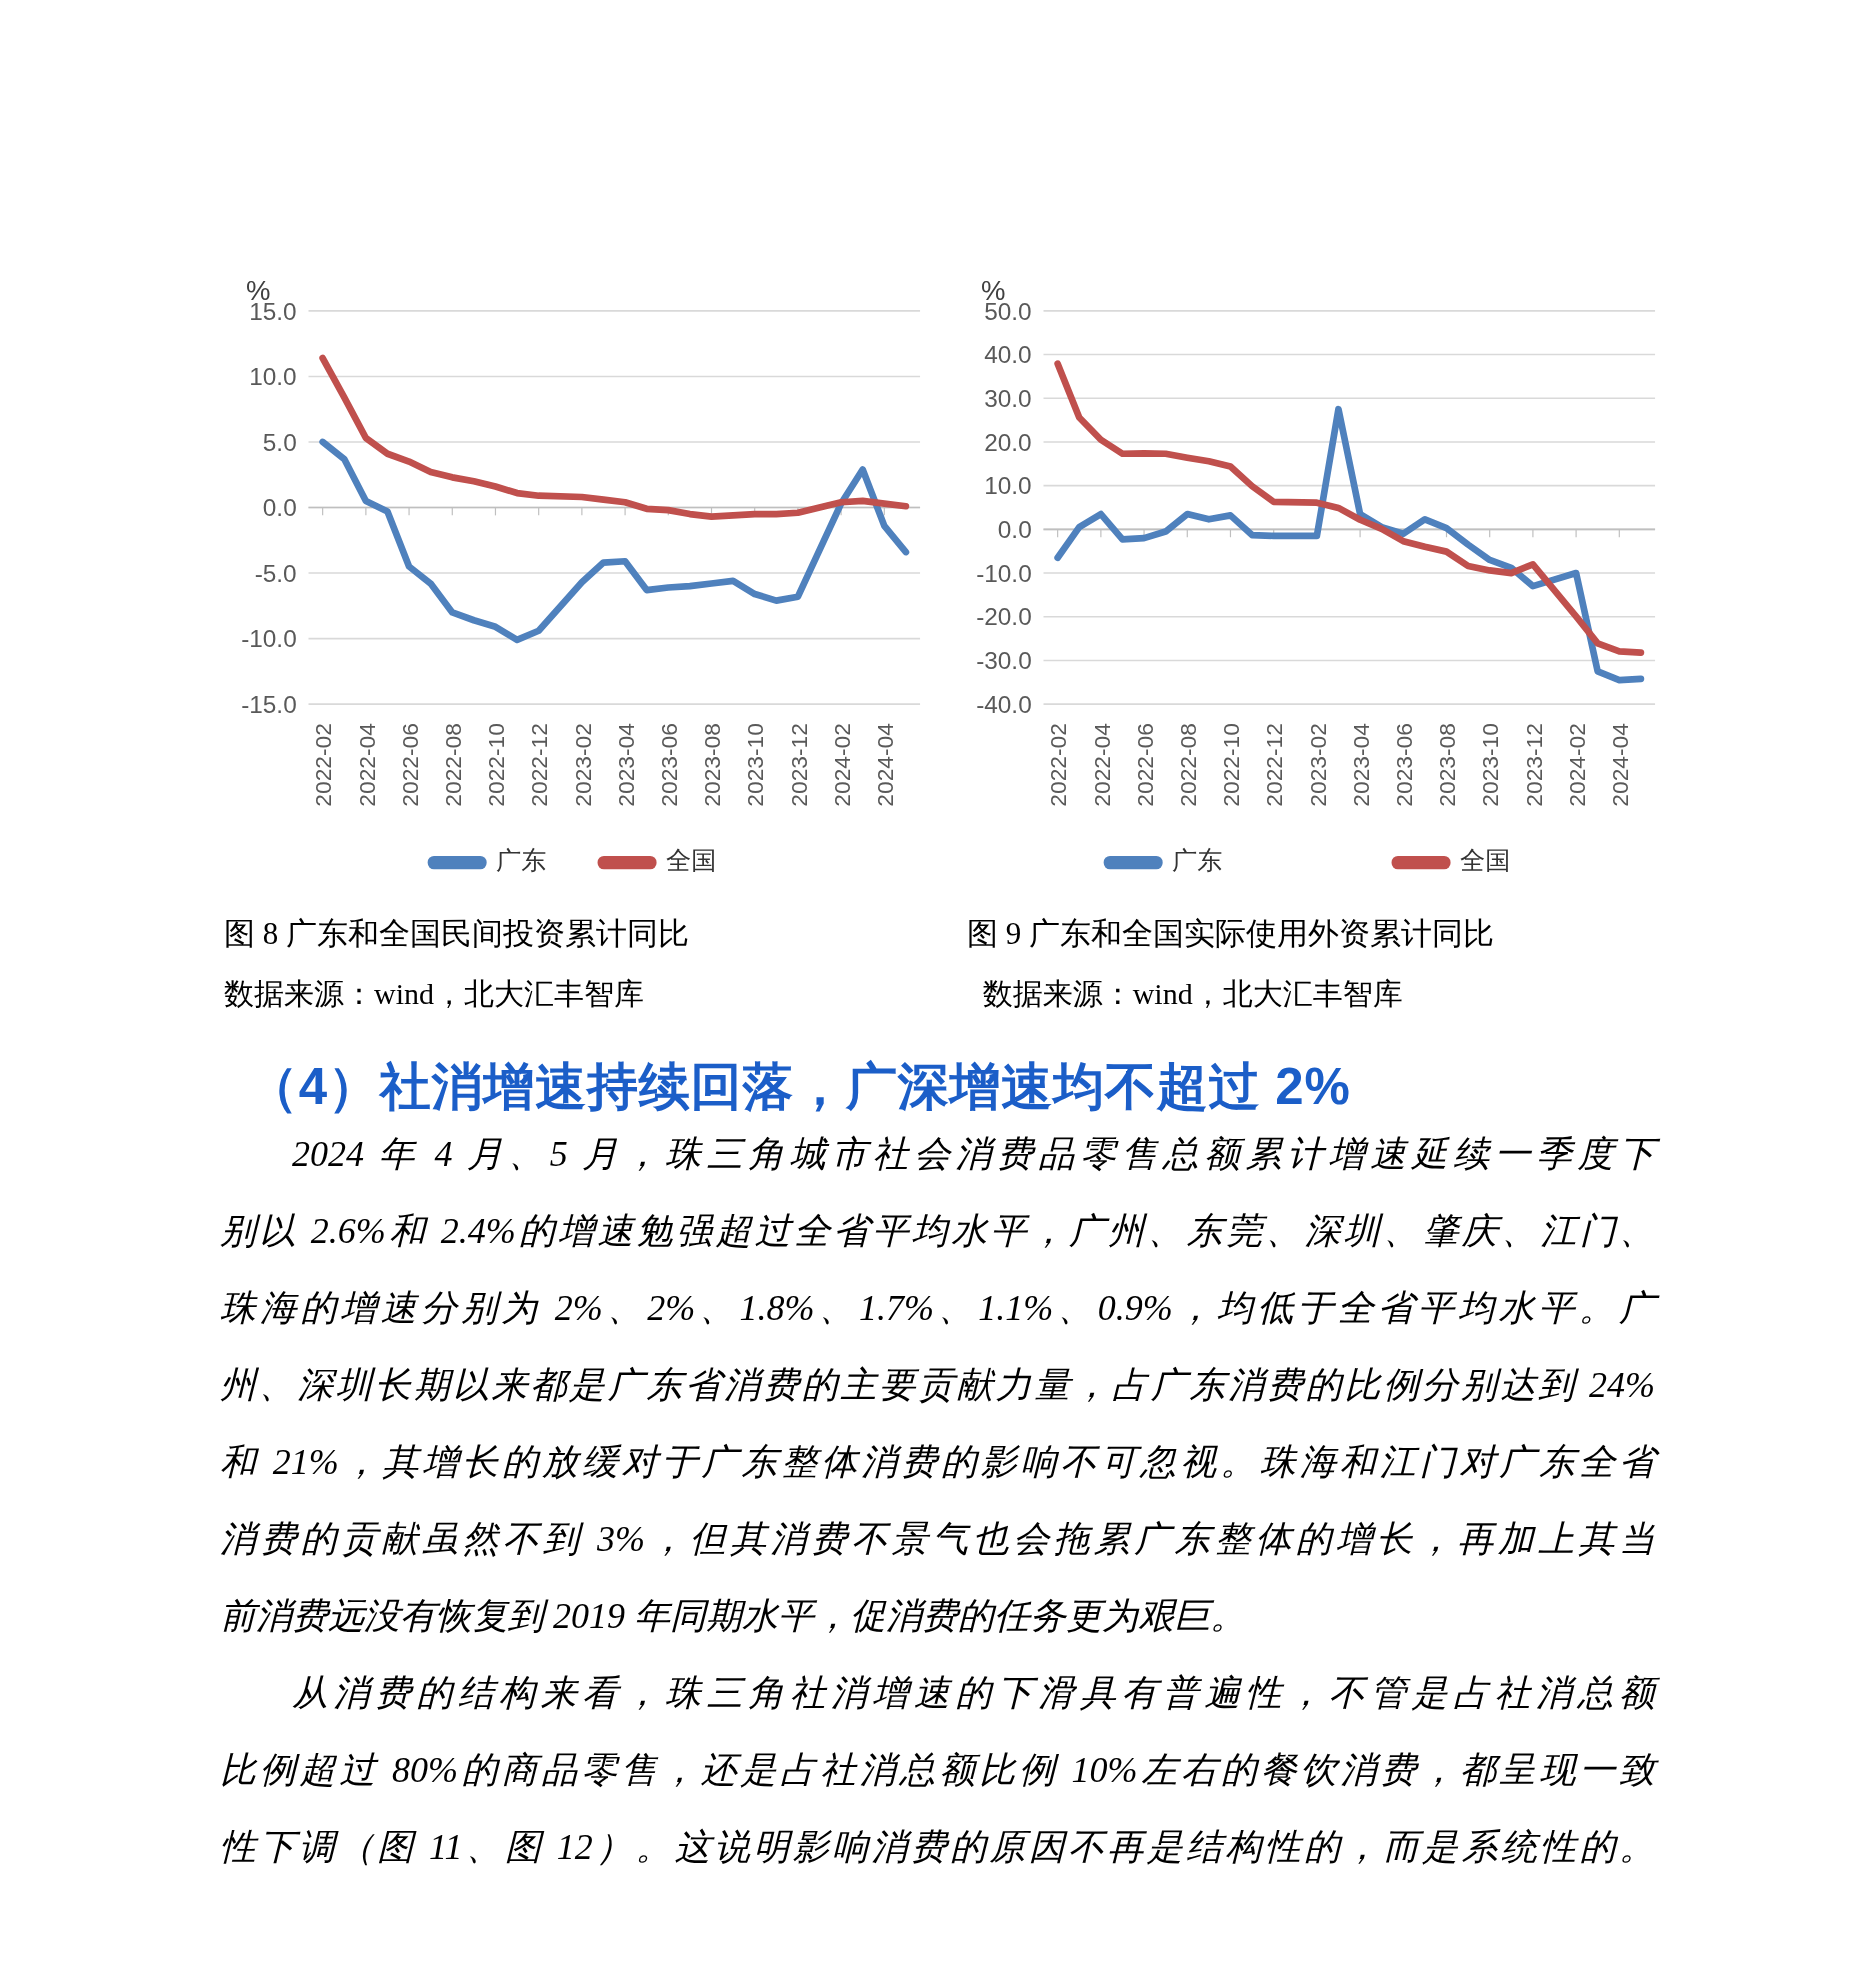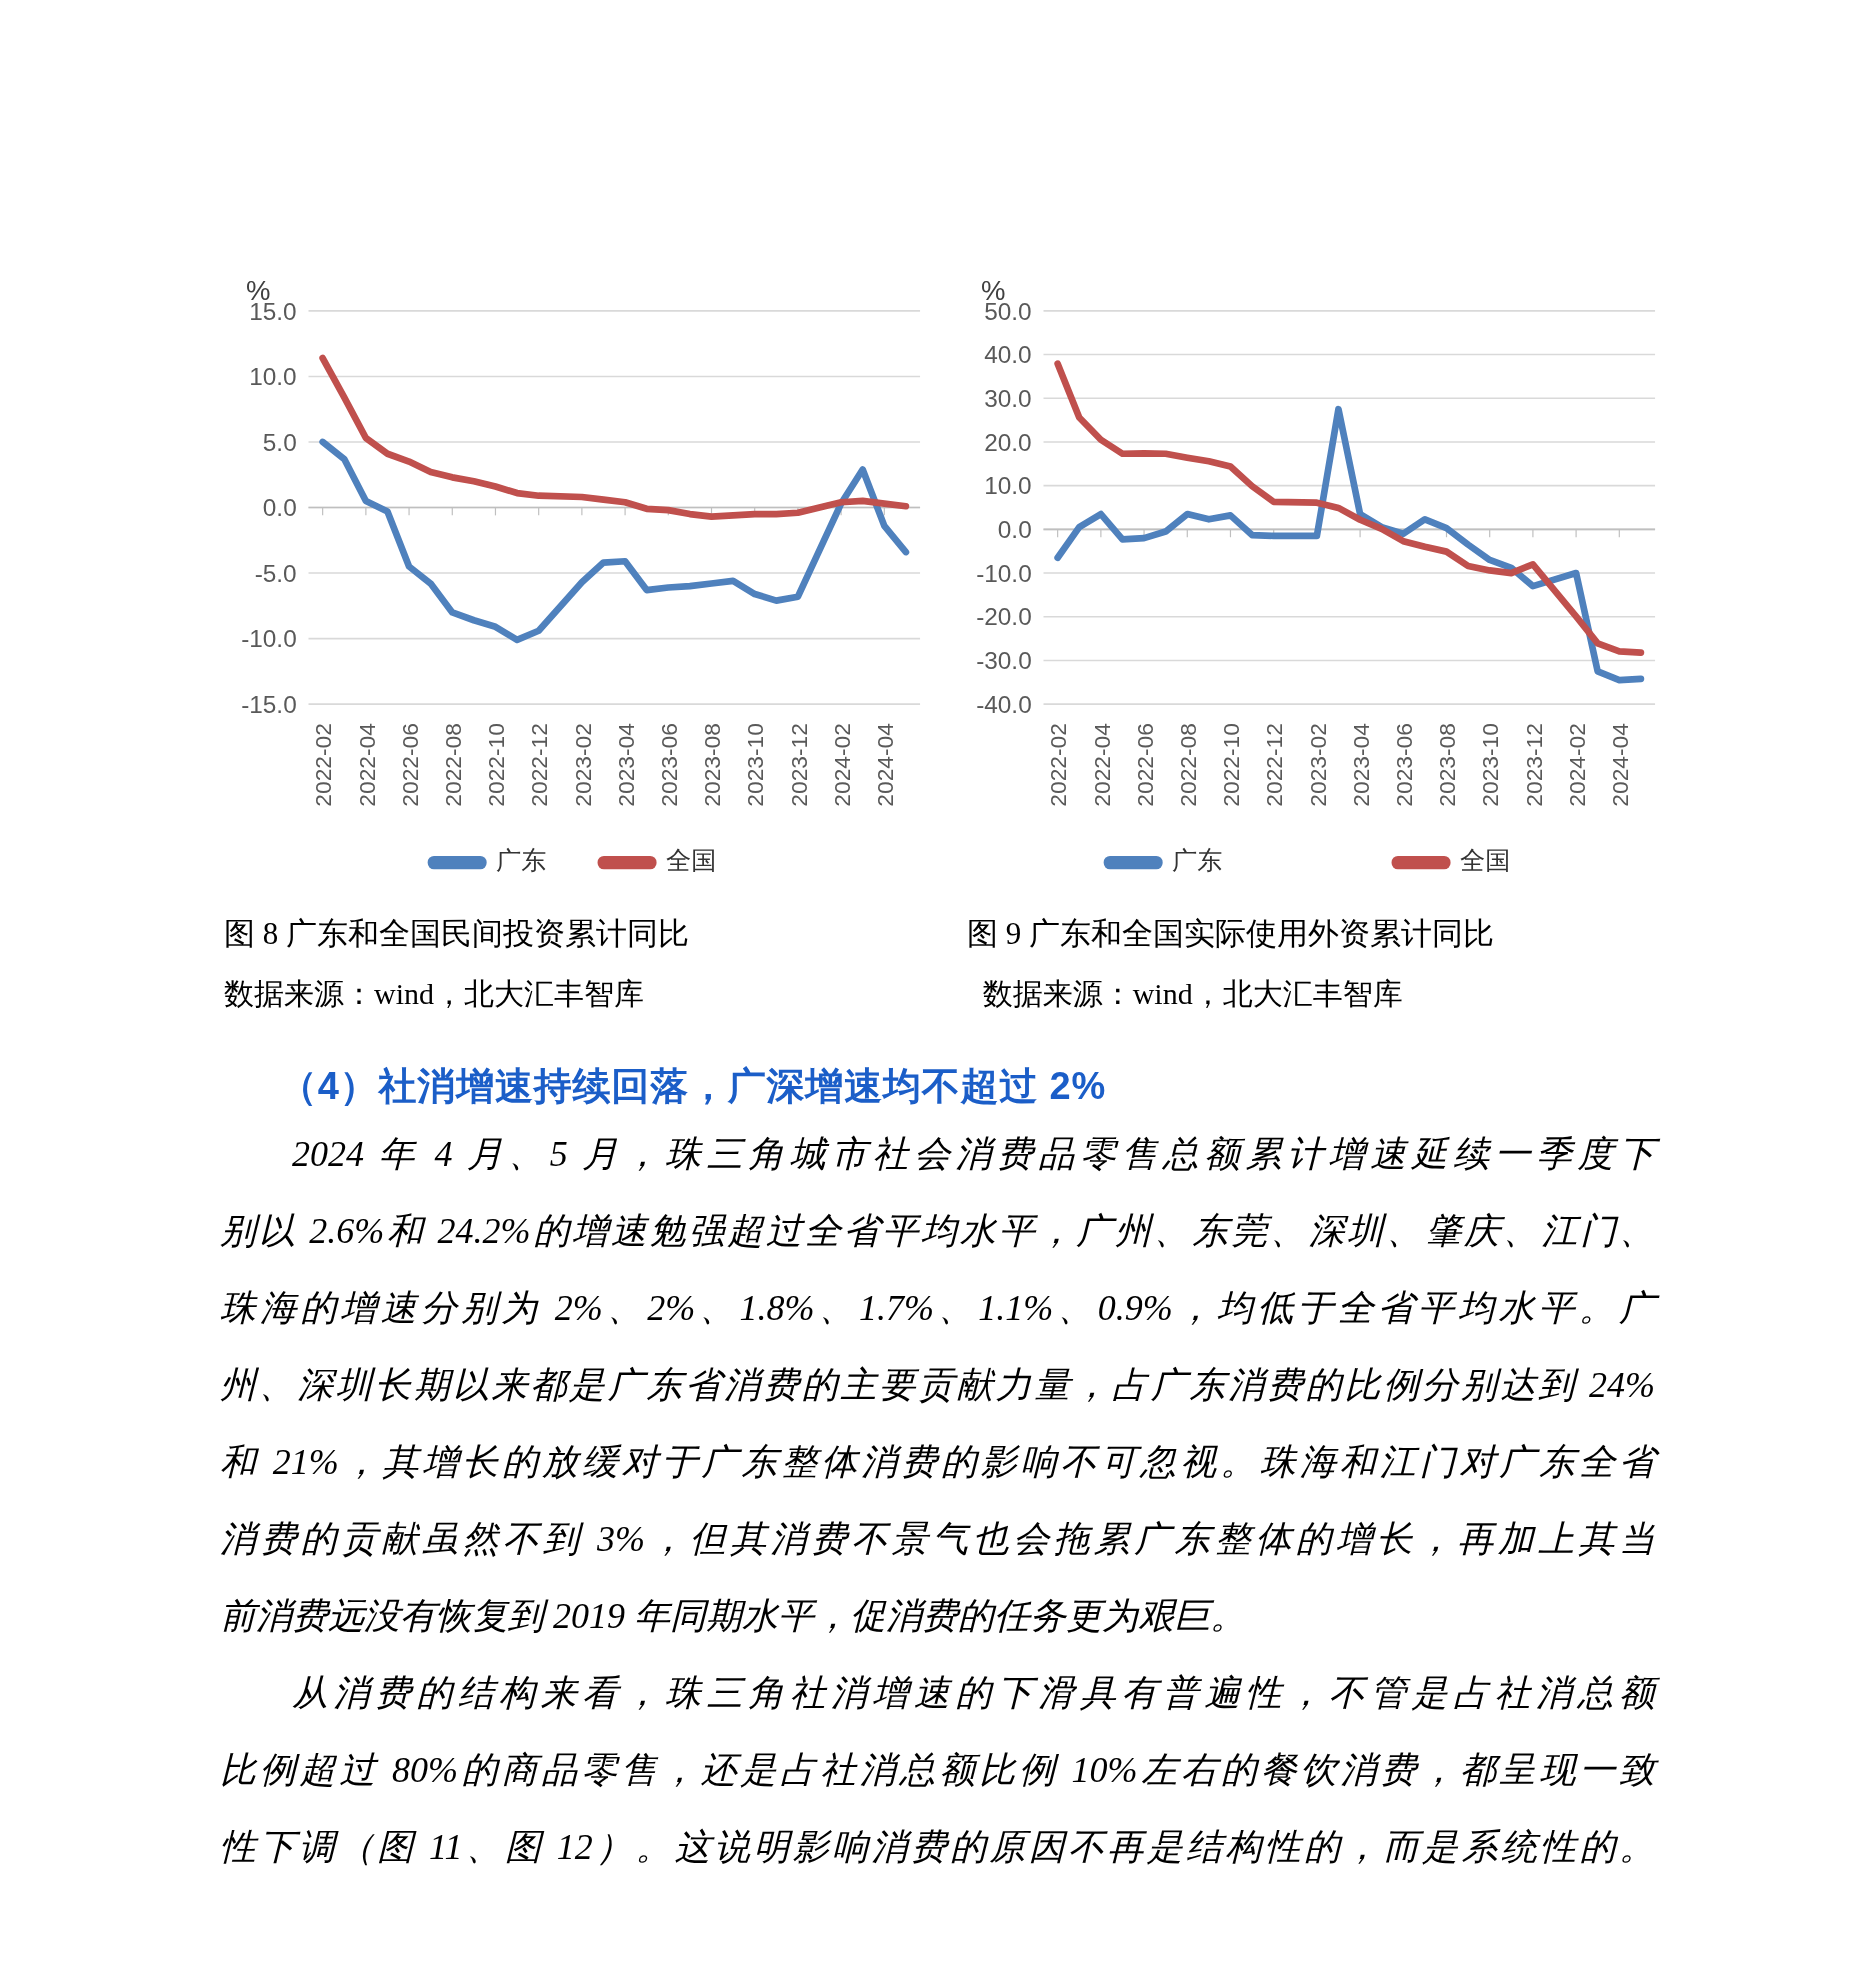--- a/index.html
+++ b/index.html
@@ -18,23 +18,23 @@
   .cap-col{position:absolute;top:904px;width:704px;}
   #cap0{left:224px;}
   #cap1{left:967px;}
   .cap-title{
     font-weight:normal;font-size:31px;line-height:60px;
     font-family:"Liberation Serif","DejaVu Serif",serif;
   }
   .cap-source{font-size:30px;line-height:59px;}
   #cap1 .cap-source{padding-left:15.7px;}
   #heading{
-    position:absolute;left:236px;top:1057px;width:1438px;
+    position:absolute;left:204px;top:1057px;width:1438px;
     padding-left:43px;box-sizing:border-box;
-    font-size:38px;font-weight:bold;line-height:59px;
+    font-size:51px;font-weight:bold;line-height:59px;
     font-family:"Liberation Sans","DejaVu Sans",sans-serif;
     letter-spacing:0.8px;
   }
   #bodytext{
     position:absolute;left:220px;top:1116px;width:1435px;
   }
   .bl{
     font-size:36px;line-height:77px;
     text-align:justify;text-align-last:justify;
     white-space:normal;
@@ -177,21 +177,21 @@
   </div>
   <div id="cap1" class="cap-col">
     <div class="cap-title">图 9  广东和全国实际使用外资累计同比</div>
     <div class="cap-source">数据来源：wind，北大汇丰智库</div>
   </div>
 
   <div id="heading" style="color: rgb(27, 94, 200);">（4）社消增速持续回落，广深增速均不超过 2%</div>
 
   <div id="bodytext">
       <div class="bl indent">2024 年 4 月、5 月，珠三角城市社会消费品零售总额累计增速延续一季度下</div>
-      <div class="bl">别以 2.6%和 24.2%的增速勉强超过全省平均水平，广州、东莞、深圳、肇庆、江门、</div>
+      <div class="bl">别以 2.6%和 2.4%的增速勉强超过全省平均水平，广州、东莞、深圳、肇庆、江门、</div>
       <div class="bl">珠海的增速分别为 2%、2%、1.8%、1.7%、1.1%、0.9%，均低于全省平均水平。广</div>
       <div class="bl">州、深圳长期以来都是广东省消费的主要贡献力量，占广东消费的比例分别达到 24%</div>
       <div class="bl">和 21%，其增长的放缓对于广东整体消费的影响不可忽视。珠海和江门对广东全省</div>
       <div class="bl">消费的贡献虽然不到 3%，但其消费不景气也会拖累广东整体的增长，再加上其当</div>
       <div class="bl shortlast">前消费远没有恢复到 2019 年同期水平，促消费的任务更为艰巨。</div>
       <div class="bl indent">从消费的结构来看，珠三角社消增速的下滑具有普遍性，不管是占社消总额</div>
       <div class="bl">比例超过 80%的商品零售，还是占社消总额比例 10%左右的餐饮消费，都呈现一致</div>
       <div class="bl">性下调（图 11、图 12）。这说明影响消费的原因不再是结构性的，而是系统性的。</div>
     </div>
 

